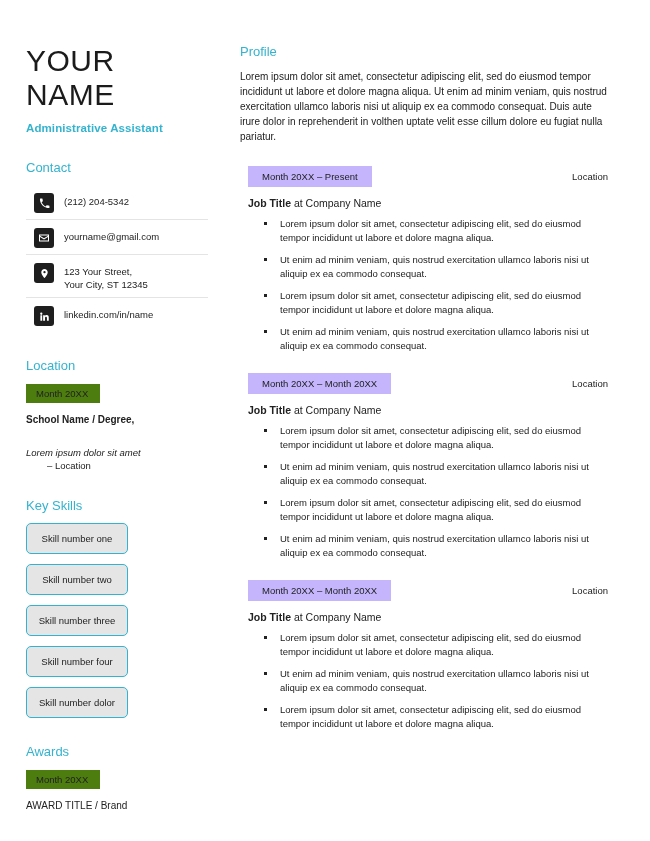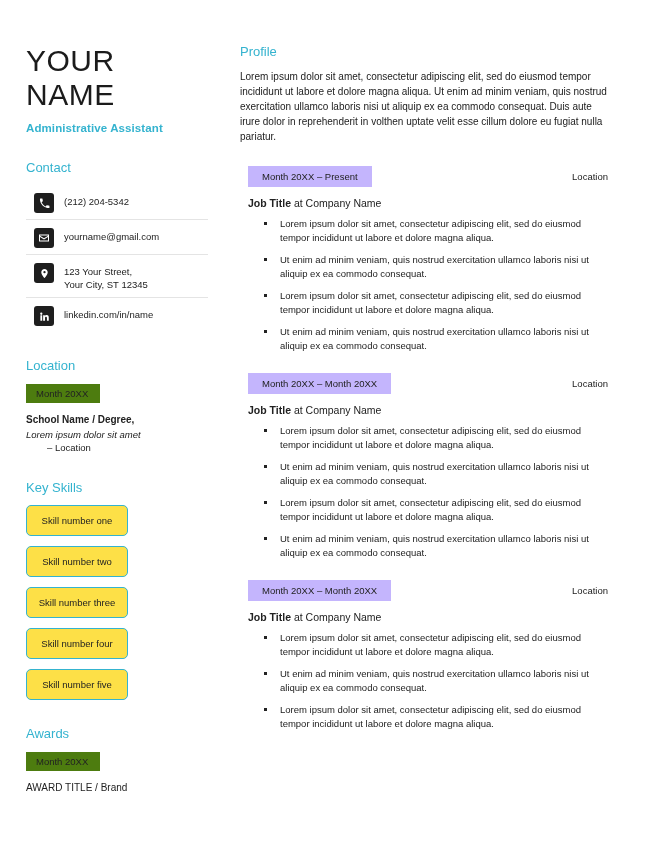--- a/index.html
+++ b/index.html
@@ -92,21 +92,21 @@
     display: inline-block;
     background: #4d7c0f;
     font-size: 9.5px;
     padding: 4px 12px 4px 10px;
     margin-bottom: 10px;
   }
   .edu-school {
     font-size: 10px;
     font-weight: bold;
     line-height: 14px;
-    margin-bottom: 1px;
+    margin-bottom: 19px;
   }
   .edu-desc {
     font-size: 9.5px;
     font-style: italic;
     line-height: 13px;
     color: #222;
   }
   .edu-loc {
     font-size: 9.5px;
     line-height: 13px;
@@ -119,21 +119,21 @@
     gap: 10px;
   }
   .skill {
     border: 1px solid #34b3cf;
     border-radius: 5px;
     font-size: 9.5px;
     padding: 9px 10px;
     width: 102px;
     text-align: center;
     color: #222;
-    background: #fde047;
+    background: #e5e5e5;
   }
 
   .award-title {
     font-size: 10px;
     line-height: 14px;
   }
 
   
   .right {
     flex: 1 1 auto;
@@ -266,21 +266,21 @@
       <div class="edu-desc">Lorem ipsum dolor sit amet</div>
       <div class="edu-loc">– Location</div>
     </div>
 
     <div class="section-head">Key Skills</div>
     <div class="skills">
       <div class="skill">Skill number one</div>
       <div class="skill">Skill number two</div>
       <div class="skill">Skill number three</div>
       <div class="skill">Skill number four</div>
-      <div class="skill">Skill number five</div>
+      <div class="skill">Skill number dolor</div>
     </div>
 
     <div class="section-head">Awards</div>
     <div>
       <div class="pill-date">Month 20XX</div>
       <div class="award-title">AWARD TITLE / Brand</div>
     </div>
 
   </div>
 

